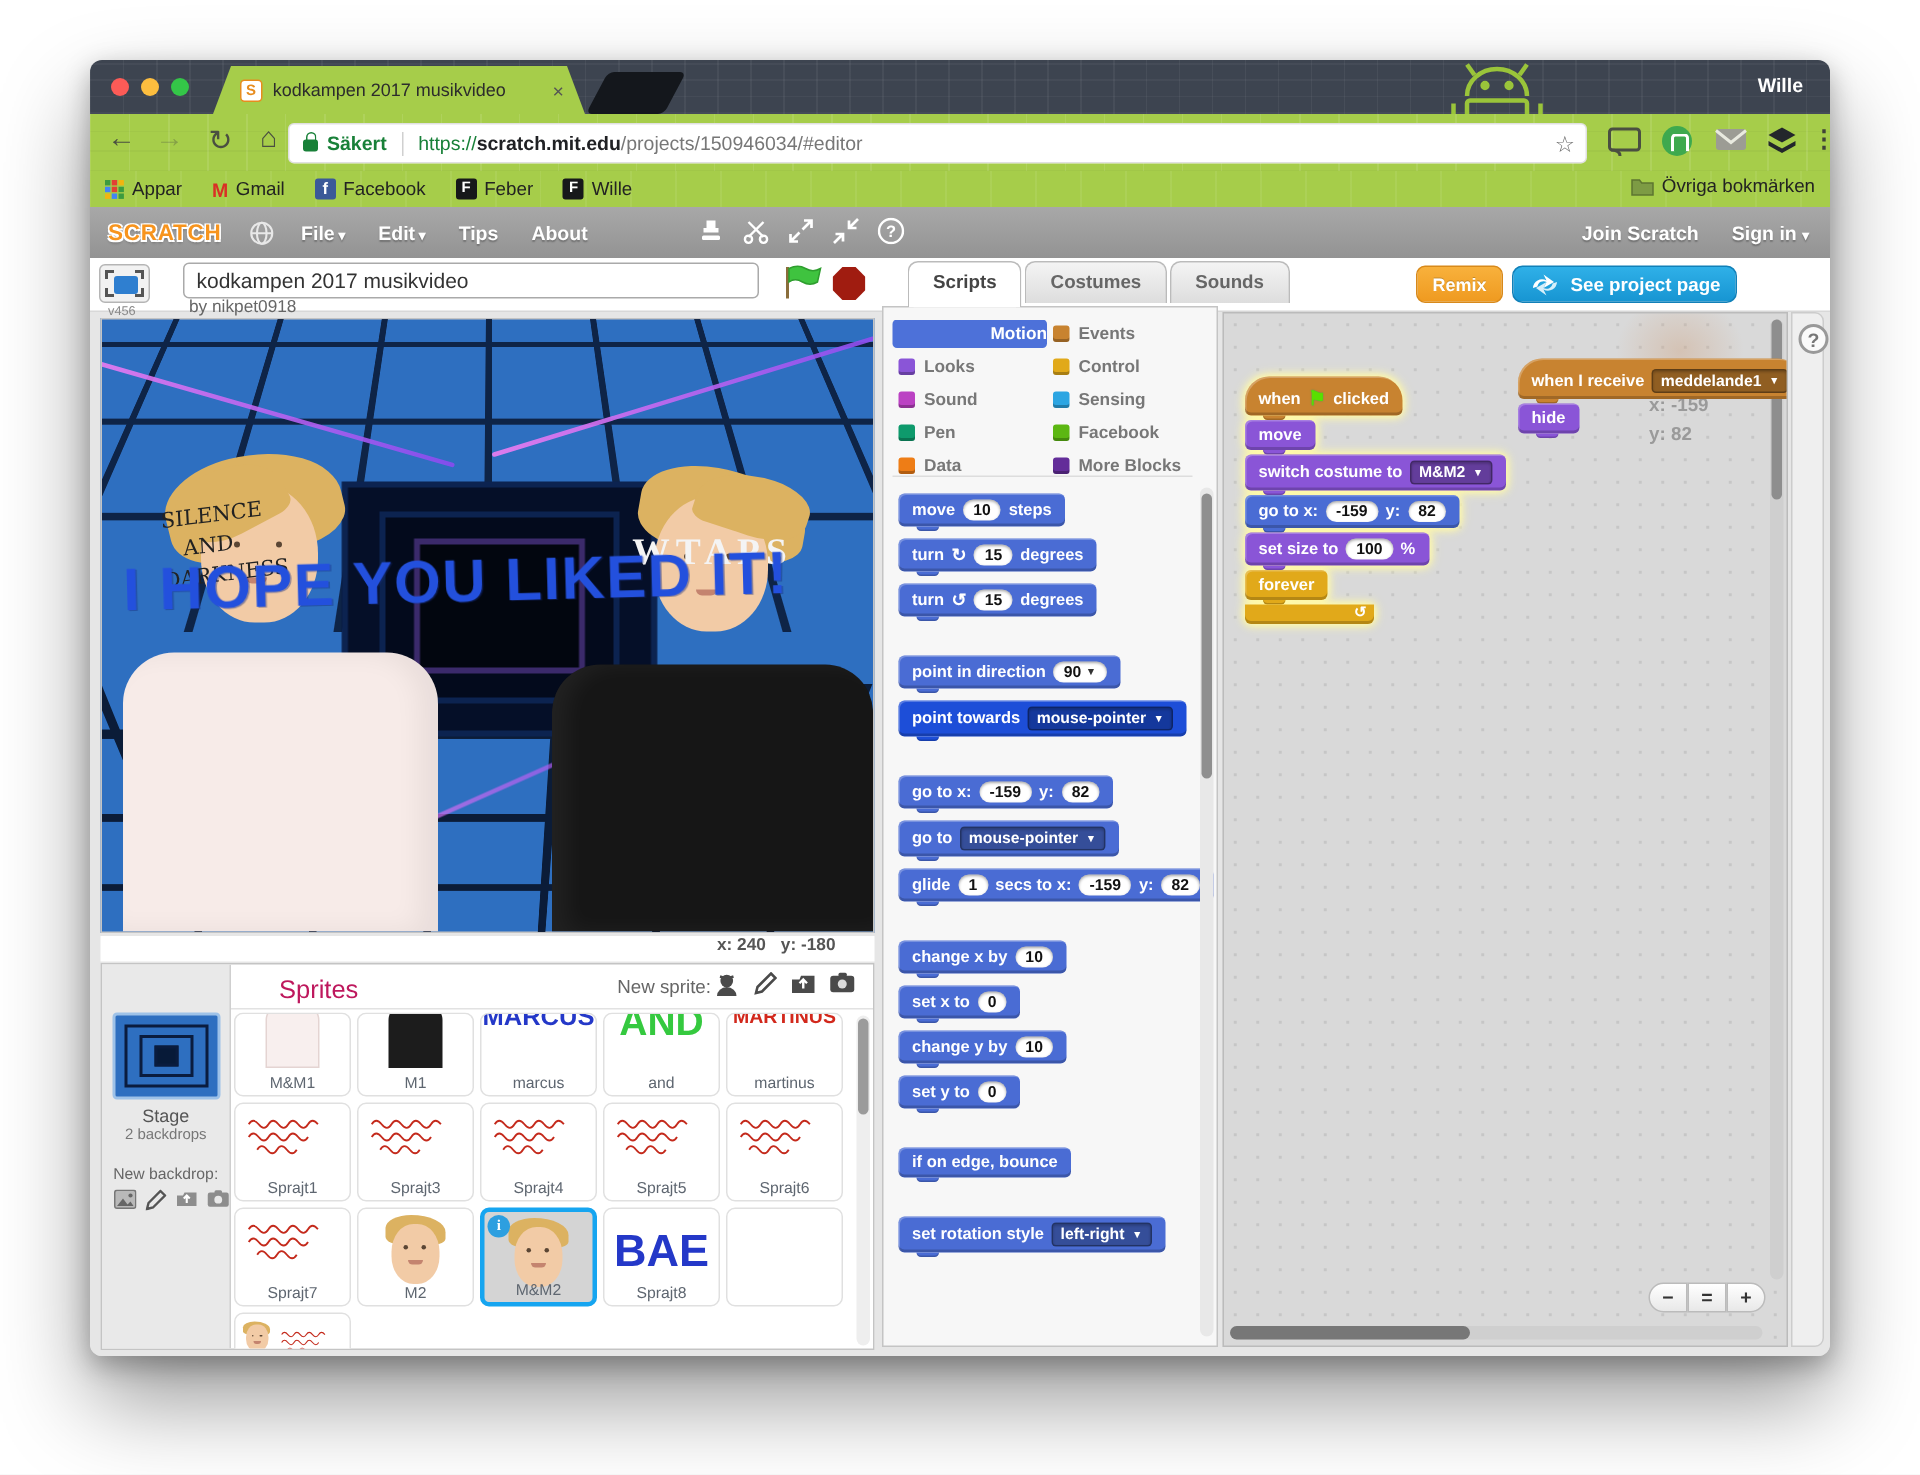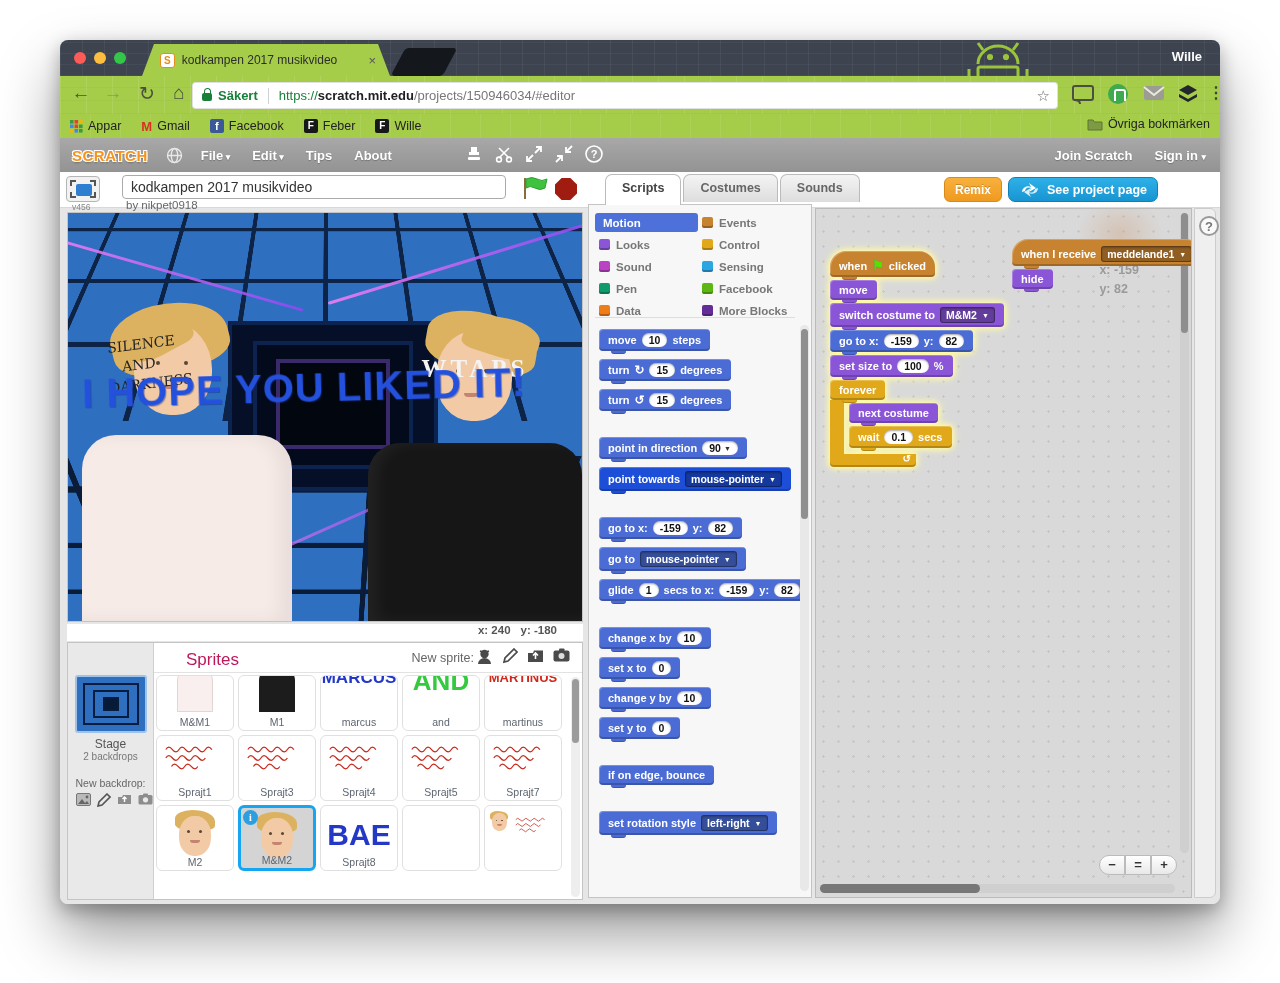--- a/index.html
+++ b/index.html
@@ -134,21 +134,21 @@
   
   .tabrow { position:absolute; top:2px; display:flex; }
   .ptab { height:28px; padding:6px 16px 0; font-size:12.5px; font-weight:bold; color:#666; background:linear-gradient(#f4f4f4,#ddd);
           border:1px solid #bbb; border-bottom:none; border-radius:7px 7px 0 0; margin-right:2px; }
   .ptab.active { background:#fff; color:#444; height:31px; position:relative; z-index:2; }
   #palette { position:absolute; left:528px; top:32px; width:224px; height:694px; background:#f7f7f7; border:1px solid #c4c4c4; overflow:hidden; }
   #cats { position:absolute; left:6px; top:8px; width:206px; display:grid; grid-template-columns:1fr 1fr; row-gap:3px; }
   .cat { display:flex; align-items:center; height:19px; border-radius:3px; padding-left:4px; }
   .cat .chip { width:11px; height:11px; border-radius:2px; margin-right:6px; box-shadow:inset 0 -2px rgba(0,0,0,.25); }
   .cat .cl { font-size:11.5px; color:#777;font-weight:bold; }
-  .cat.active { background:#4d71d9; }
+  .cat.active { background:#4d71d9;justify-content:flex-end; }
   .cat.active .cl { color:#fff; font-weight:bold; }
   .cat.active .chip { visibility:hidden; width:2px; margin-right:2px;}
   #cats-rule { position:absolute; left:6px; top:112px; width:200px; border-top:1px solid #ddd; }
   #pblocks { position:absolute; left:10px; top:124px; width:190px; }
   #pal-sb { position:absolute; right:2px; top:120px; width:9px; height:566px; background:#e8e8e8; border-radius:5px; }
   #pal-sb .th { position:absolute; left:1px; top:4px; width:7px; height:190px; background:#8f8f8f; border-radius:4px; }
 
   
   .sblock { position:relative; display:inline-flex; align-items:center; gap:5px; color:#fff; font-weight:bold; font-size:11px;
             padding:4px 9px; border-radius:4px; box-shadow:inset 0 -2px rgba(0,0,0,.2), inset 1px 1px rgba(255,255,255,.25);
@@ -525,20 +525,28 @@
               <path d="M10 26 q3-5 7 0 t7 0 t7 0 t7 0" stroke="#c42a1c" fill="none" stroke-width="1.3"></path>
             </svg>
             <div class="nm">Sprajt5</div>
           </div>
           <div class="scell">
             <svg viewBox="0 0 70 34" width="66" height="32" style="margin:6px auto 0;display:block">
               <path d="M4 8 q3-5 7 0 t7 0 t7 0 t7 0 t7 0 t7 0 t7 0" stroke="#c42a1c" fill="none" stroke-width="1.3"></path>
               <path d="M4 17 q3-5 7 0 t7 0 t7 0 t7 0 t7 0 t7 0" stroke="#c42a1c" fill="none" stroke-width="1.3"></path>
               <path d="M10 26 q3-5 7 0 t7 0 t7 0 t7 0" stroke="#c42a1c" fill="none" stroke-width="1.3"></path>
             </svg>
+            <div class="nm">Sprajt6</div>
+          </div>
+          <div class="scell">
+            <svg viewBox="0 0 70 34" width="66" height="32" style="margin:6px auto 0;display:block">
+              <path d="M4 8 q3-5 7 0 t7 0 t7 0 t7 0 t7 0 t7 0 t7 0" stroke="#c42a1c" fill="none" stroke-width="1.3"></path>
+              <path d="M4 17 q3-5 7 0 t7 0 t7 0 t7 0 t7 0 t7 0" stroke="#c42a1c" fill="none" stroke-width="1.3"></path>
+              <path d="M10 26 q3-5 7 0 t7 0 t7 0 t7 0" stroke="#c42a1c" fill="none" stroke-width="1.3"></path>
+            </svg>
             <div class="nm">Sprajt7</div>
           </div>
           <div class="scell">
             <div style="position:relative;width:44px;height:50px;margin:4px auto 0">
               <div style="position:absolute;left:2px;top:0;width:40px;height:20px;background:#dcb261;border-radius:60% 80% 30% 40%"></div>
               <div style="position:absolute;left:6px;top:6px;width:32px;height:40px;background:#f2cba6;border-radius:46%"></div>
               <div style="position:absolute;left:14px;top:20px;width:3px;height:3px;background:#5b4634;border-radius:50%"></div>
               <div style="position:absolute;left:26px;top:20px;width:3px;height:3px;background:#5b4634;border-radius:50%"></div>
               <div style="position:absolute;left:17px;top:30px;width:10px;height:3px;background:#c4846f;border-radius:0 0 6px 6px"></div>
             </div>
@@ -740,29 +748,20 @@
               <span>y:</span>
               <span class="oval">82</span>
             </div></div>
           <div><div class="sblock" style="background: rgb(138, 85, 215);">
               <span>set size to</span>
               <span class="oval">100</span>
               <span>%</span>
             </div></div>
           <div class="cwrap"><div class="sblock" style="background: rgb(225, 169, 26); display: inline-flex;">
               <span>forever</span>
-            </div><div class="cbody" style="border-left-color: rgb(225, 169, 26);">
-              <div><div class="sblock" style="background: rgb(138, 85, 215);">
-                  <span>next costume</span>
-                </div></div>
-              <div><div class="sblock" style="background: rgb(225, 169, 26);">
-                  <span>wait</span>
-                  <span class="oval">0.1</span>
-                  <span>secs</span>
-                </div></div>
             </div><div class="cfoot" style="background: rgb(225, 169, 26);">
               <span class="la">↺</span>
             </div></div>
         </div>
         <div class="script" style="left: 196px; top: 30px;">
           <div><div class="sblock hat" style="background: rgb(200, 131, 48);">
               <span>when I receive</span>
               <span class="dd">meddelande1<span class="car">▼</span></span>
             </div></div>
           <div><div class="sblock" style="background: rgb(138, 85, 215);">

